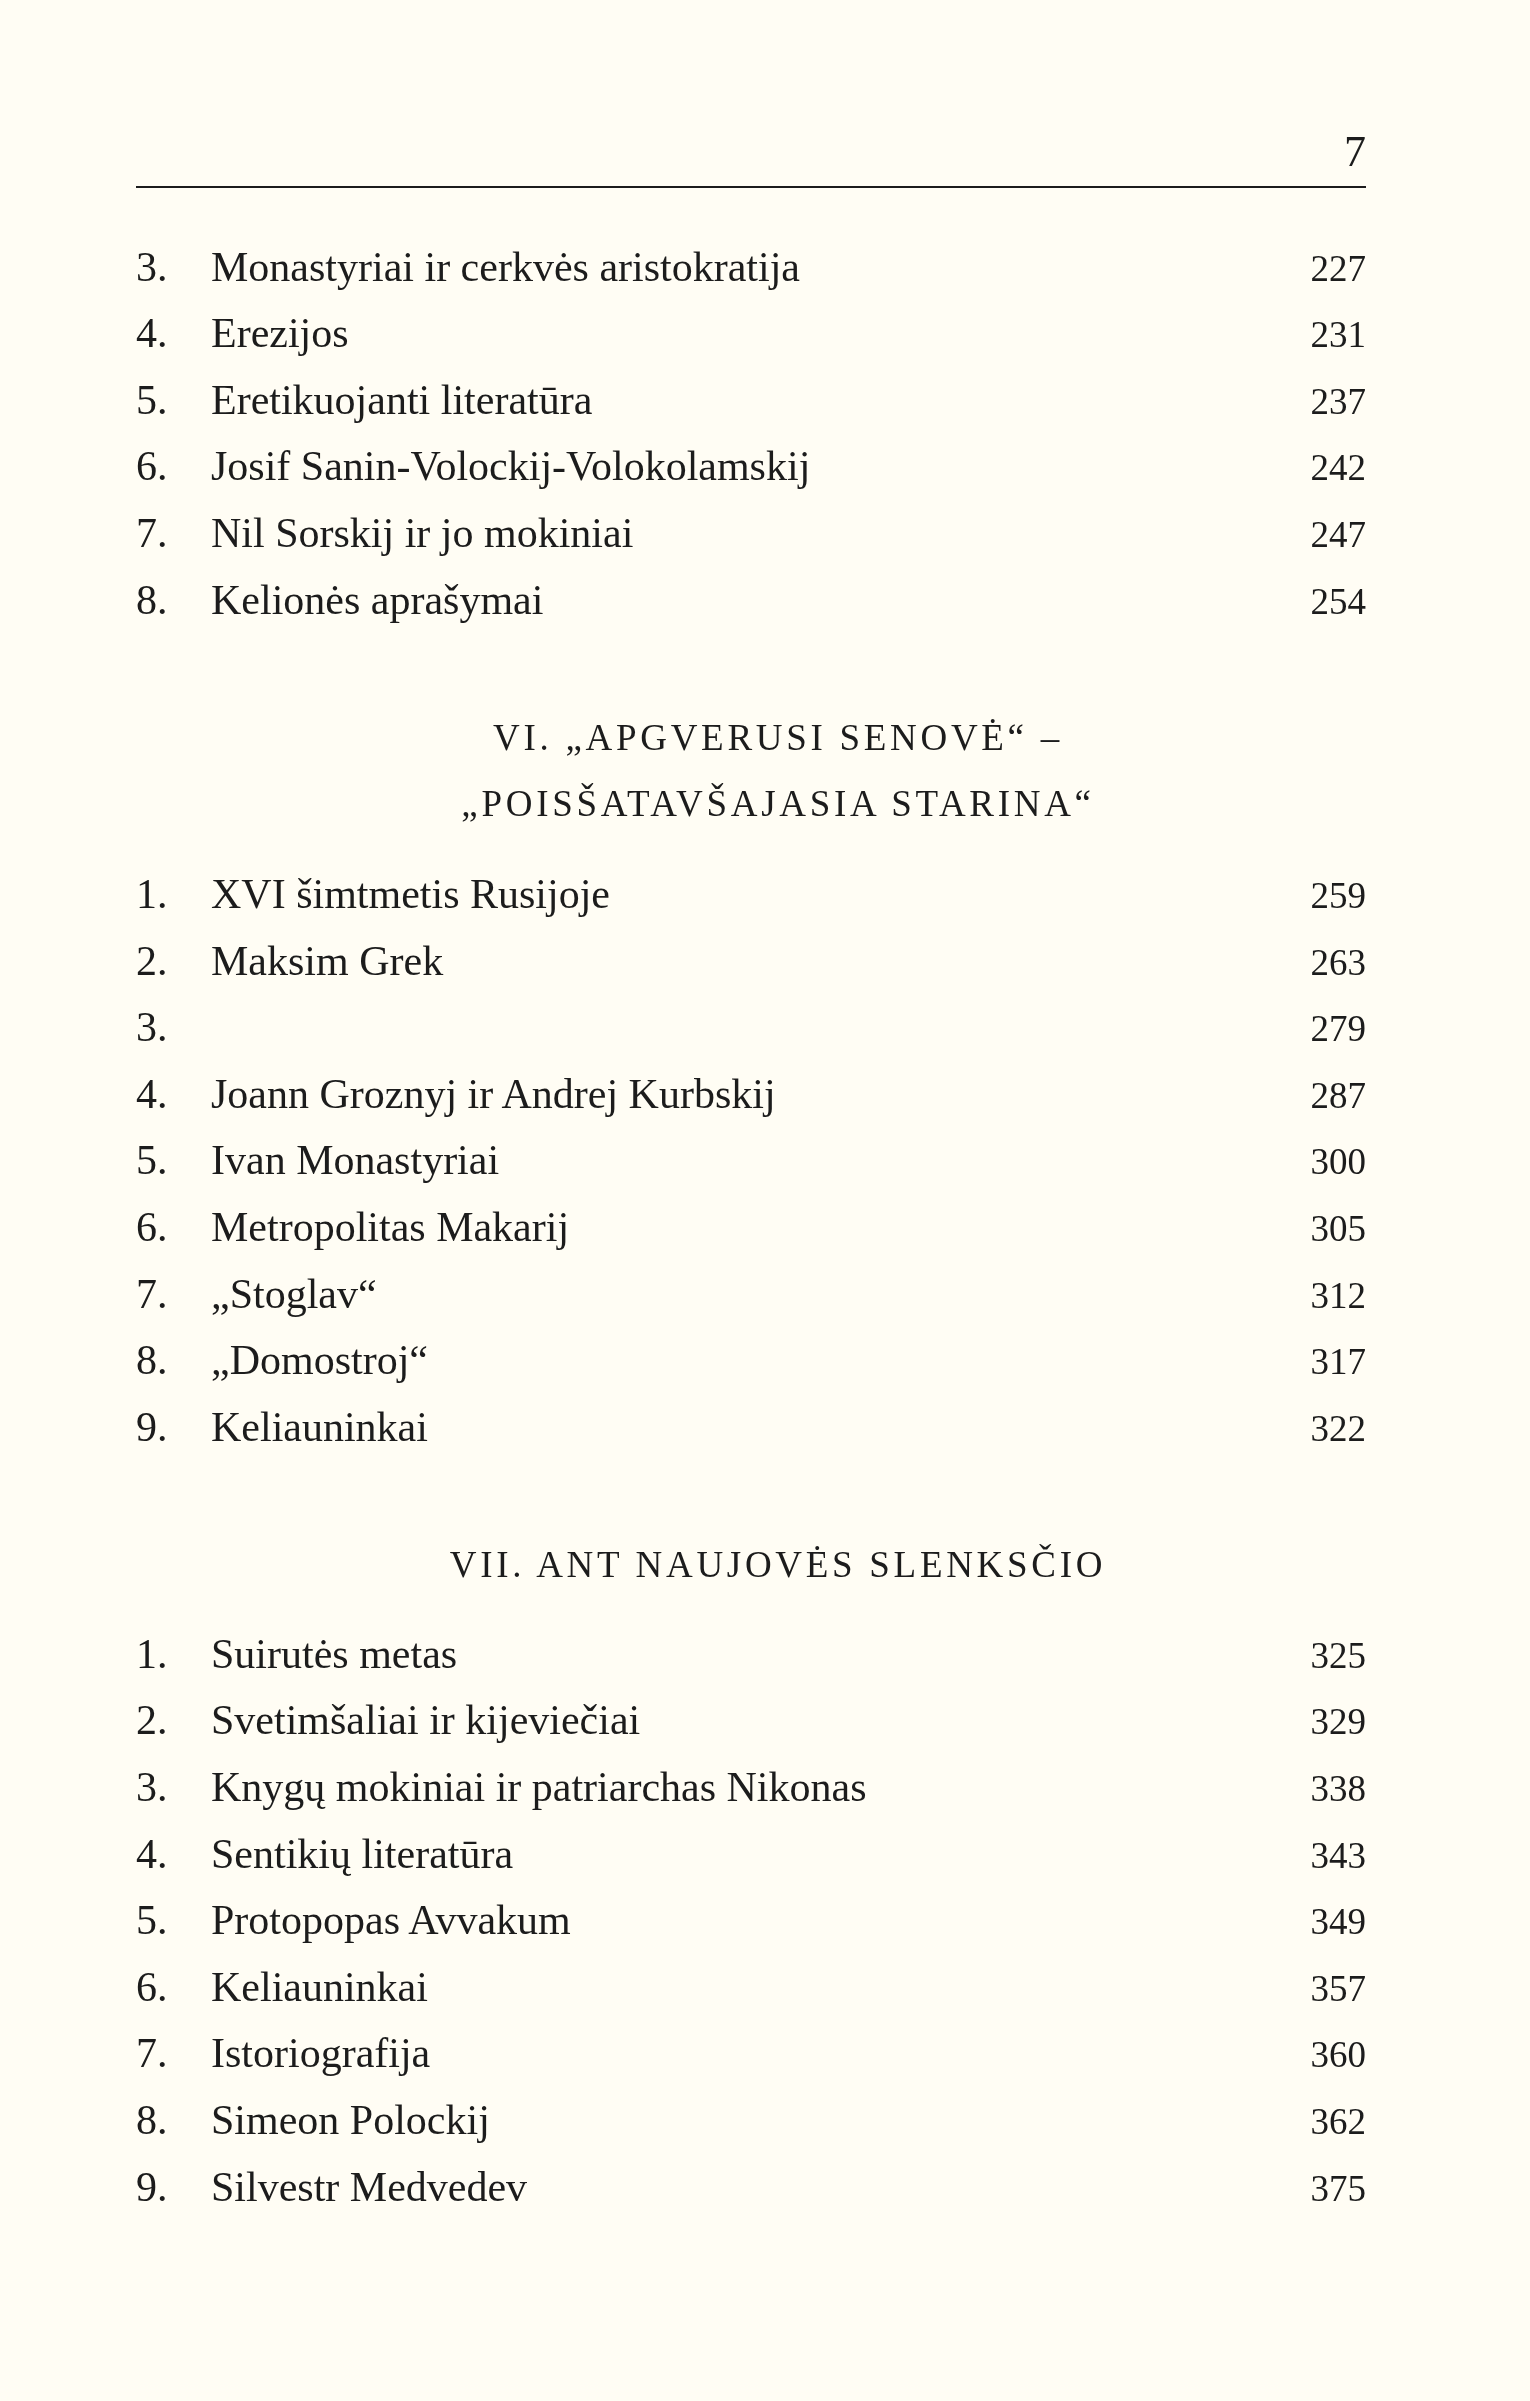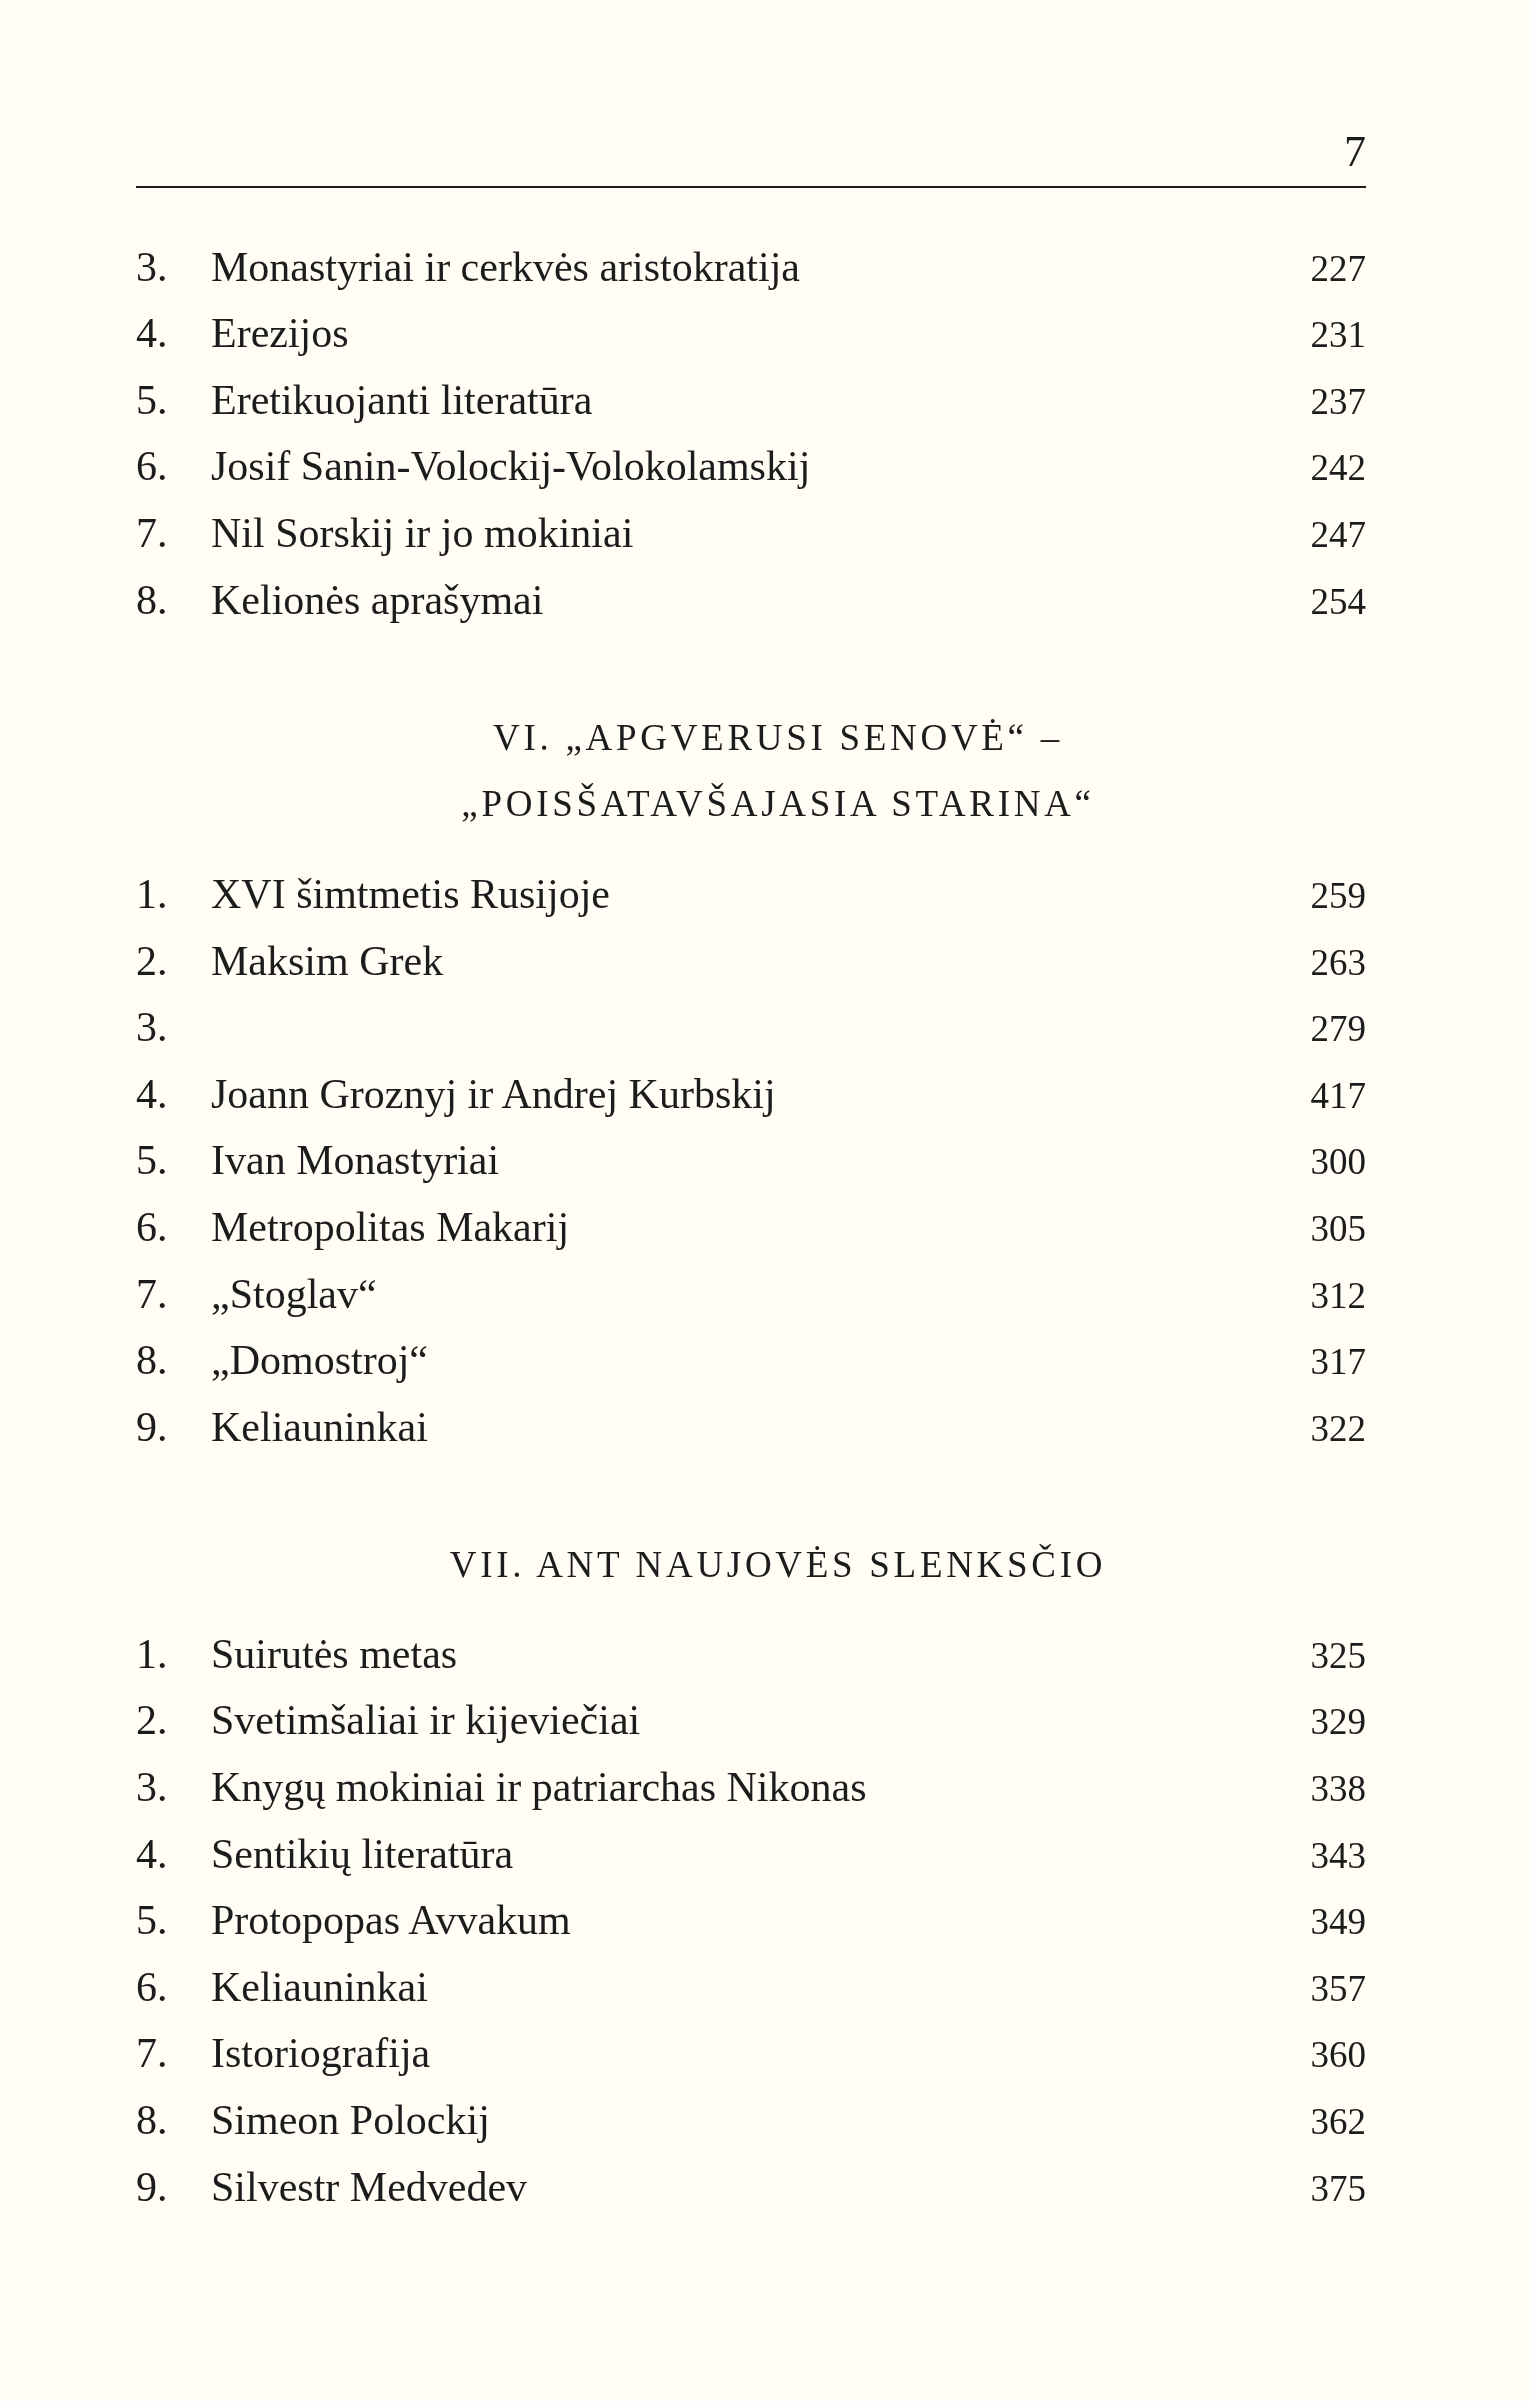--- a/index.html
+++ b/index.html
@@ -89,21 +89,21 @@
       <span class="title">Maksim Grek</span>
       <span class="pg">263</span>
     </div>
     <div class="row" style="top: 1006px;">
       <span class="num">3.</span>
       <span class="pg">279</span>
     </div>
     <div class="row" style="top: 1073px;">
       <span class="num">4.</span>
       <span class="title">Joann Groznyj ir Andrej Kurbskij</span>
-      <span class="pg">417</span>
+      <span class="pg">287</span>
     </div>
     <div class="row" style="top: 1139px;">
       <span class="num">5.</span>
       <span class="title">Ivan Monastyriai</span>
       <span class="pg">300</span>
     </div>
     <div class="row" style="top: 1206px;">
       <span class="num">6.</span>
       <span class="title">Metropolitas Makarij</span>
       <span class="pg">305</span>

